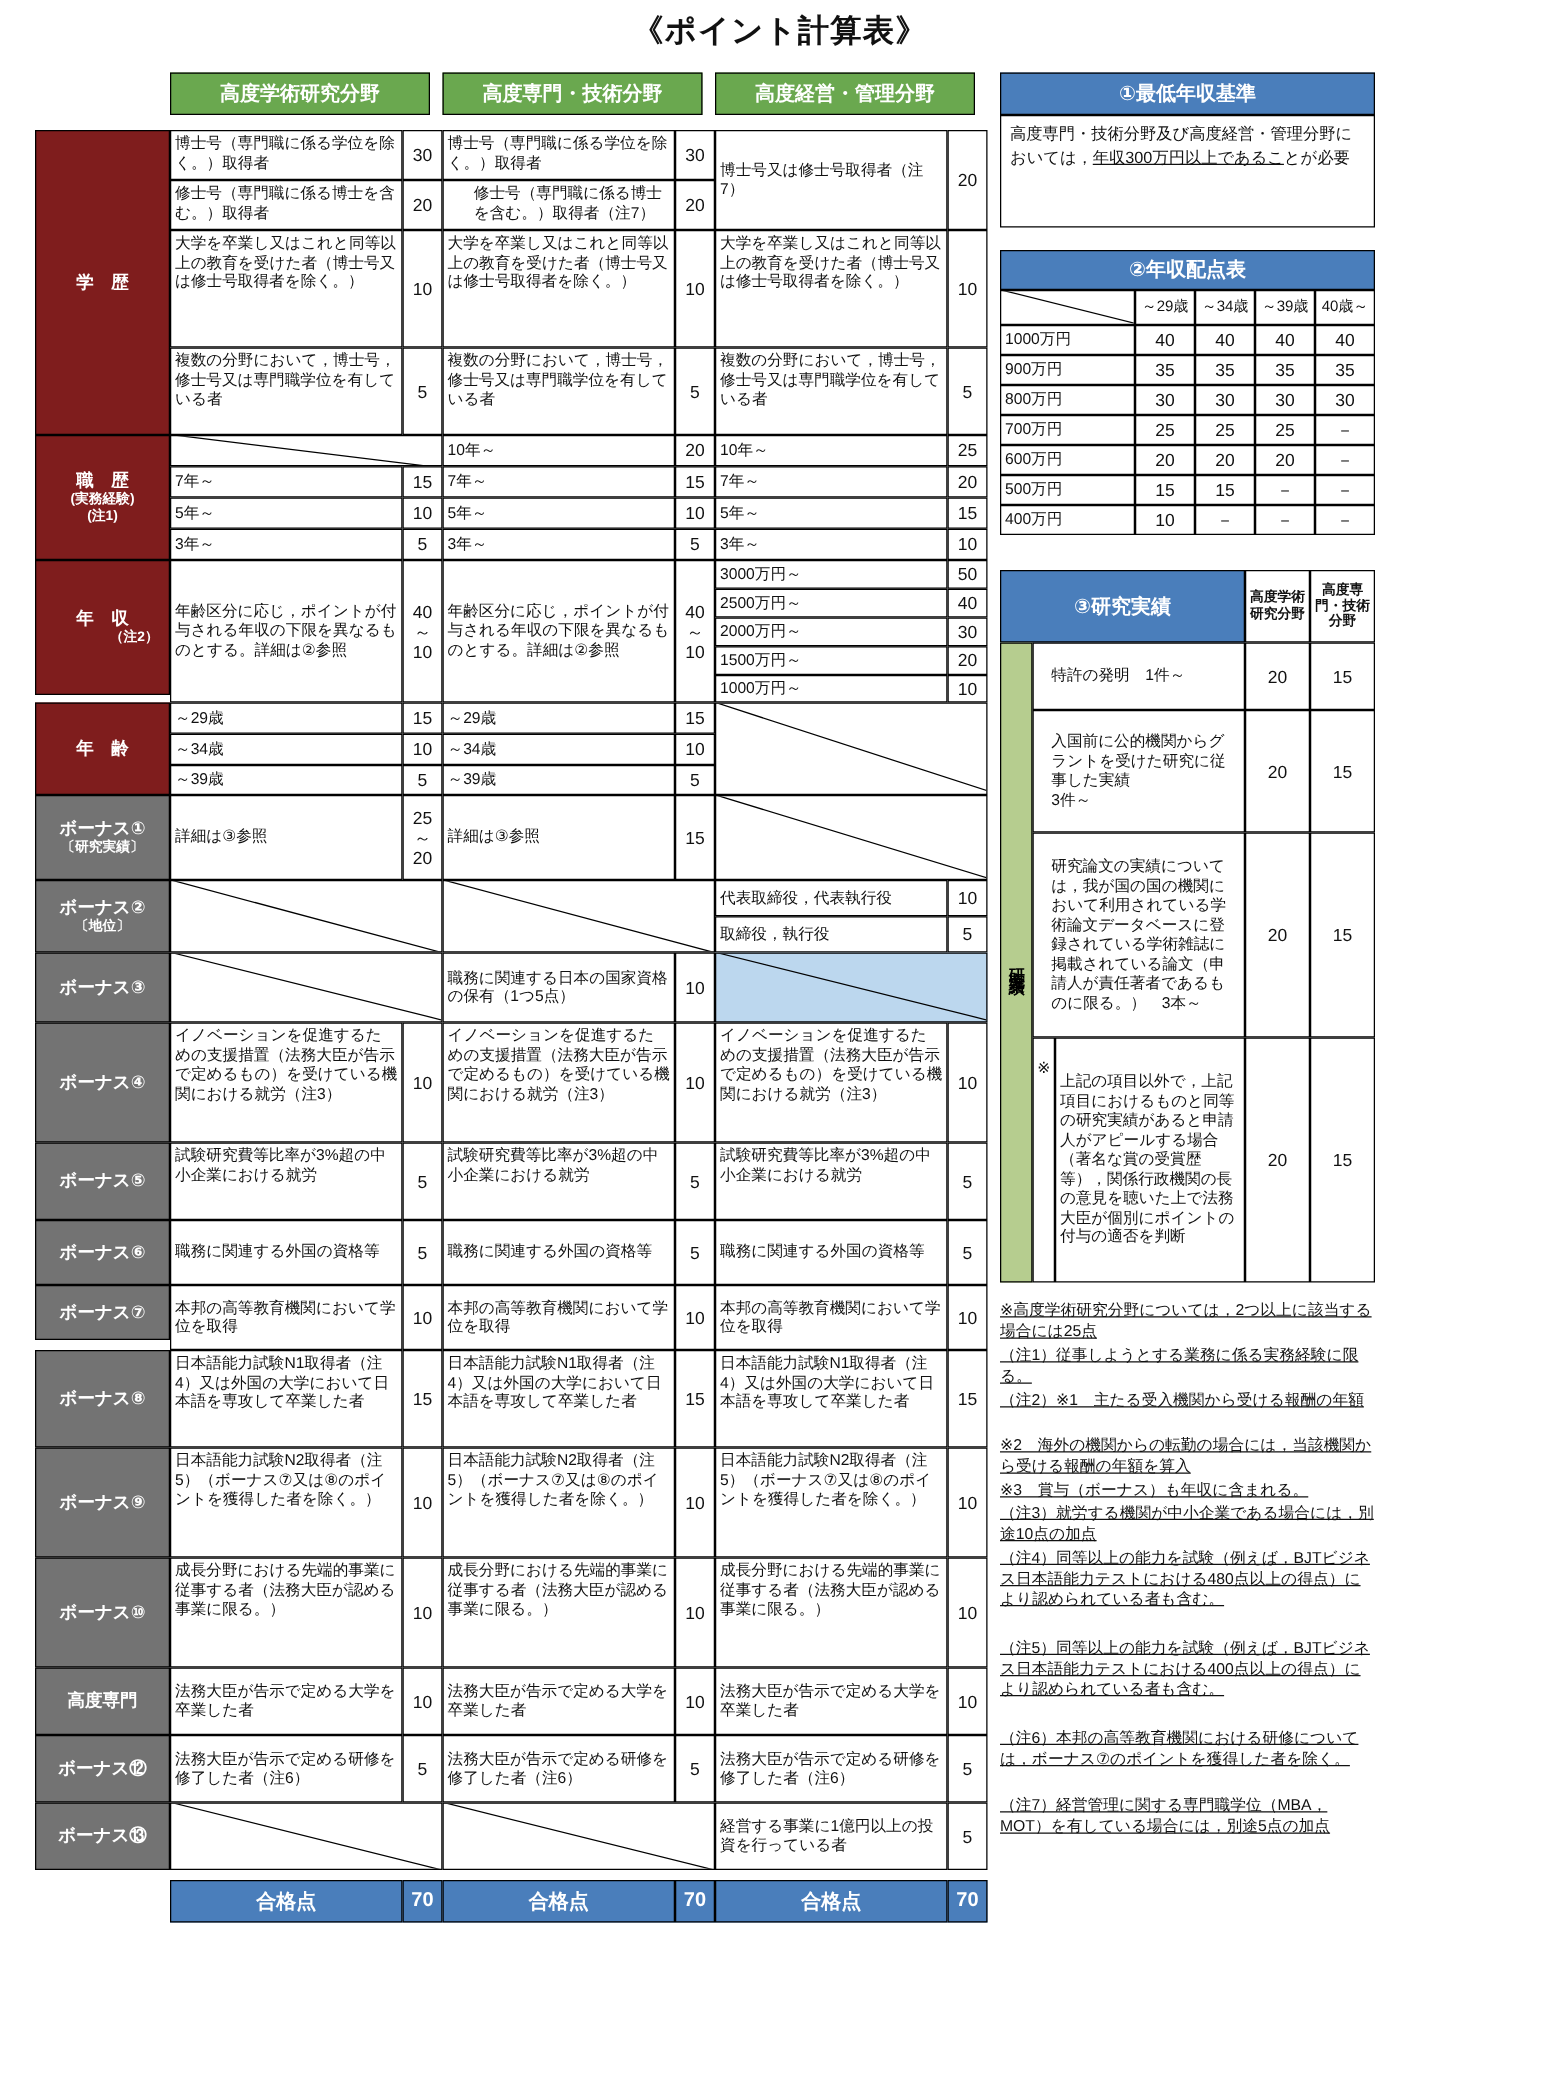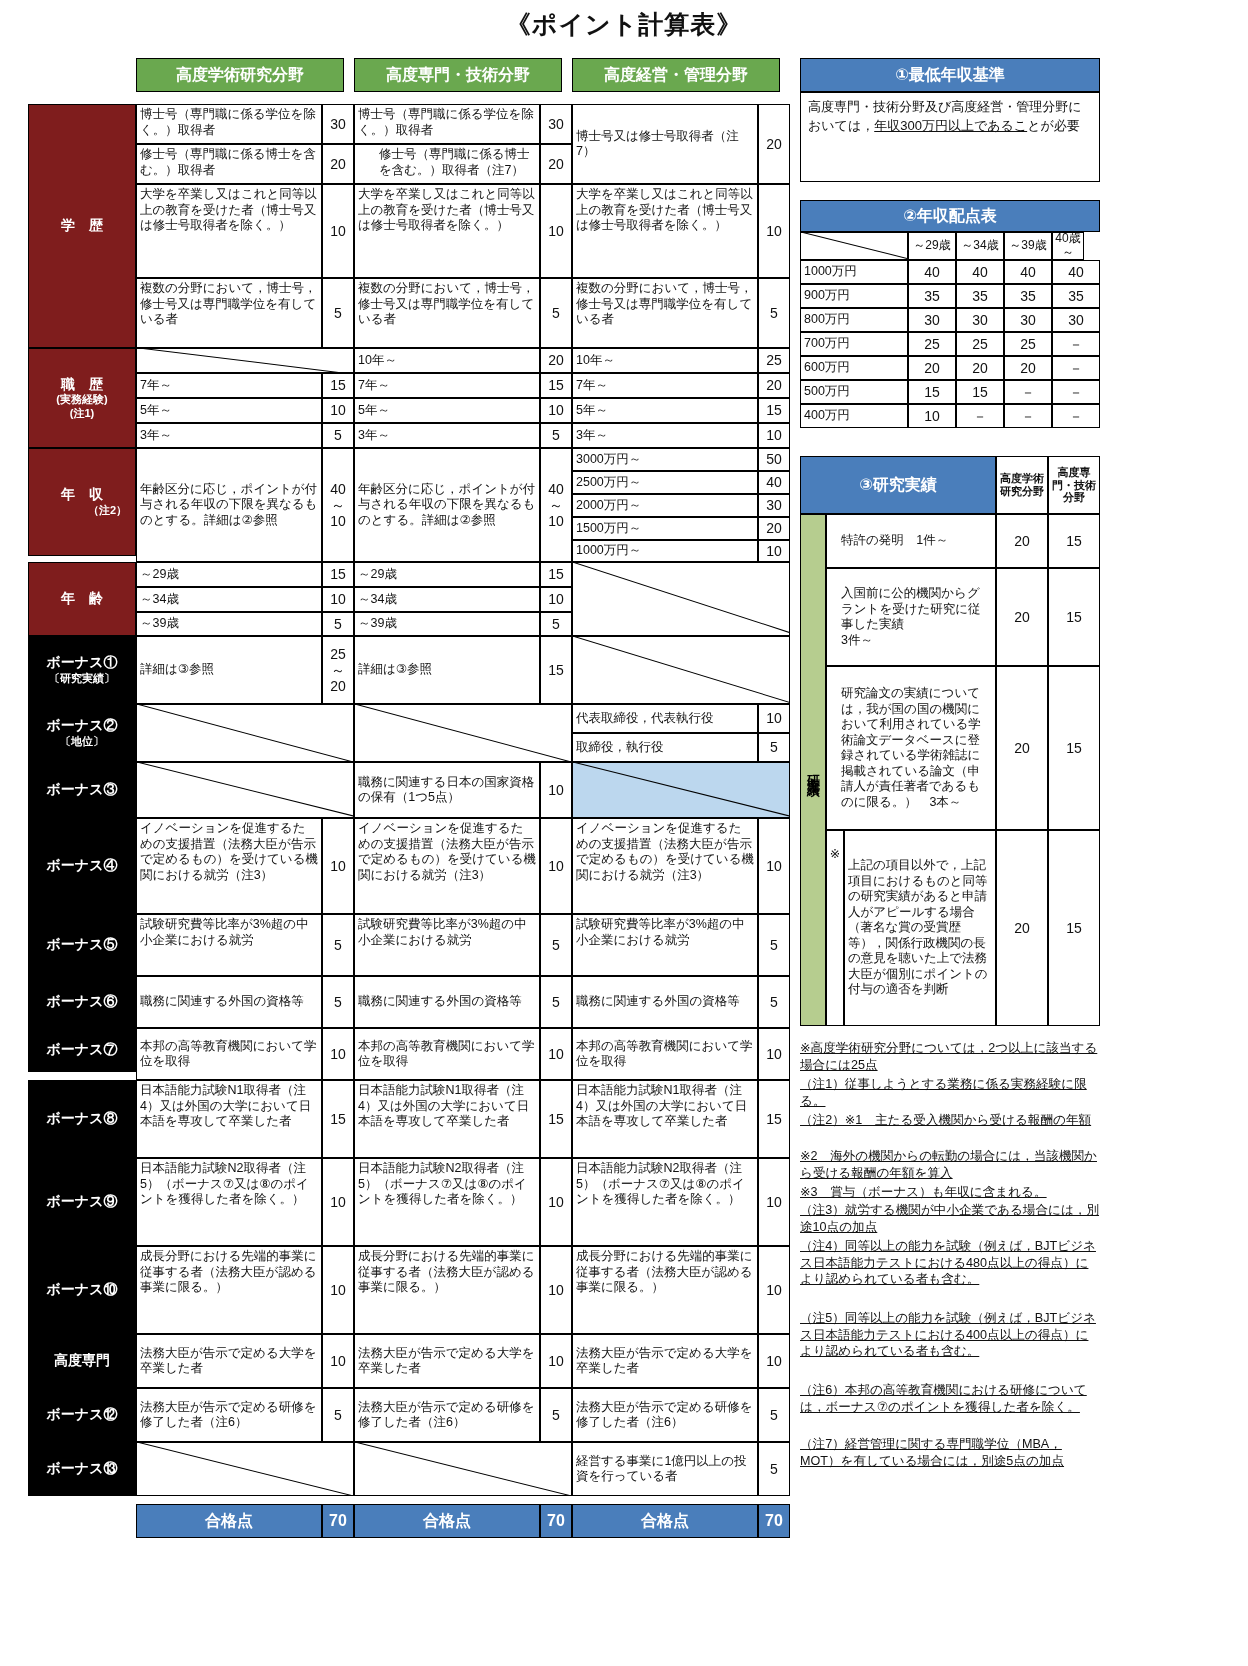--- a/index.html
+++ b/index.html
@@ -17,21 +17,21 @@
   .hdr{
     background:#6aa84f;color:#fff;font-weight:bold;text-align:center;
     font-size:16px;display:flex;align-items:center;justify-content:center;
   }
   .rowlabel{
     color:#fff;font-weight:bold;text-align:center;font-size:14px;
     display:flex;align-items:center;justify-content:center;flex-direction:column;
     line-height:1.25;
   }
   .blue{background:#7f1d1d;}
-  .orange{background:#000000;font-family:Liberation Serif, serif;}
+  .orange{background:#737373;}
   .txt{font-size:12.5px;line-height:1.24;padding:2px 3px;}
   .pts{font-size:14px;display:flex;align-items:center;justify-content:center;text-align:center;line-height:1.15;}
   .ctr{display:flex;align-items:center;}
   .diag{position:relative;overflow:hidden;}
   .diag:after{
     content:"";position:absolute;left:-2px;top:-2px;width:141%;height:141%;
     border-top:1.6px solid #000;transform-origin:0 0;transform:rotate(var(--ang,14deg));
   }
   
   .panel-title{
@@ -302,21 +302,21 @@
 <div class="cell panel-title" style="position:absolute;left:800px;top:58px;width:300px;height:34px;">①最低年収基準</div>
 <div class="cell ptxt" style="position:absolute;left:800px;top:92px;width:300px;height:90px;">
   <span>高度専門・技術分野及び高度経営・管理分野においては，</span><span class="uline">年収300万円以上であるこ</span><span>とが必要</span>
 </div>
 
 <div class="cell panel-title" style="position:absolute;left:800px;top:200px;width:300px;height:32px;">②年収配点表</div>
 <div class="cell diag" style="position:absolute;left:800px;top:232px;width:108px;height:28px;--ang:14deg;"></div>
 <div class="cell pts sm" style="position:absolute;left:908px;top:232px;width:48px;height:28px;">～29歳</div>
 <div class="cell pts sm" style="position:absolute;left:956px;top:232px;width:48px;height:28px;">～34歳</div>
 <div class="cell pts sm" style="position:absolute;left:1004px;top:232px;width:48px;height:28px;">～39歳</div>
-<div class="cell pts sm" style="position:absolute;left:1052px;top:232px;width:32px;height:28px;text-align:center;">40歳～</div>
+<div class="cell pts sm" style="position:absolute;left:1052px;top:232px;width:48px;height:28px;text-align:center;">40歳～</div>
 
 <div class="cell txt ctr" style="position:absolute;left:800px;top:260px;width:108px;height:24px;">1000万円</div>
 <div class="cell pts" style="position:absolute;left:908px;top:260px;width:48px;height:24px;">40</div>
 <div class="cell pts" style="position:absolute;left:956px;top:260px;width:48px;height:24px;">40</div>
 <div class="cell pts" style="position:absolute;left:1004px;top:260px;width:48px;height:24px;">40</div>
 <div class="cell pts" style="position:absolute;left:1052px;top:260px;width:48px;height:24px;">40</div>
 
 <div class="cell txt ctr" style="position:absolute;left:800px;top:284px;width:108px;height:24px;">900万円</div>
 <div class="cell pts" style="position:absolute;left:908px;top:284px;width:48px;height:24px;">35</div>
 <div class="cell pts" style="position:absolute;left:956px;top:284px;width:48px;height:24px;">35</div>

